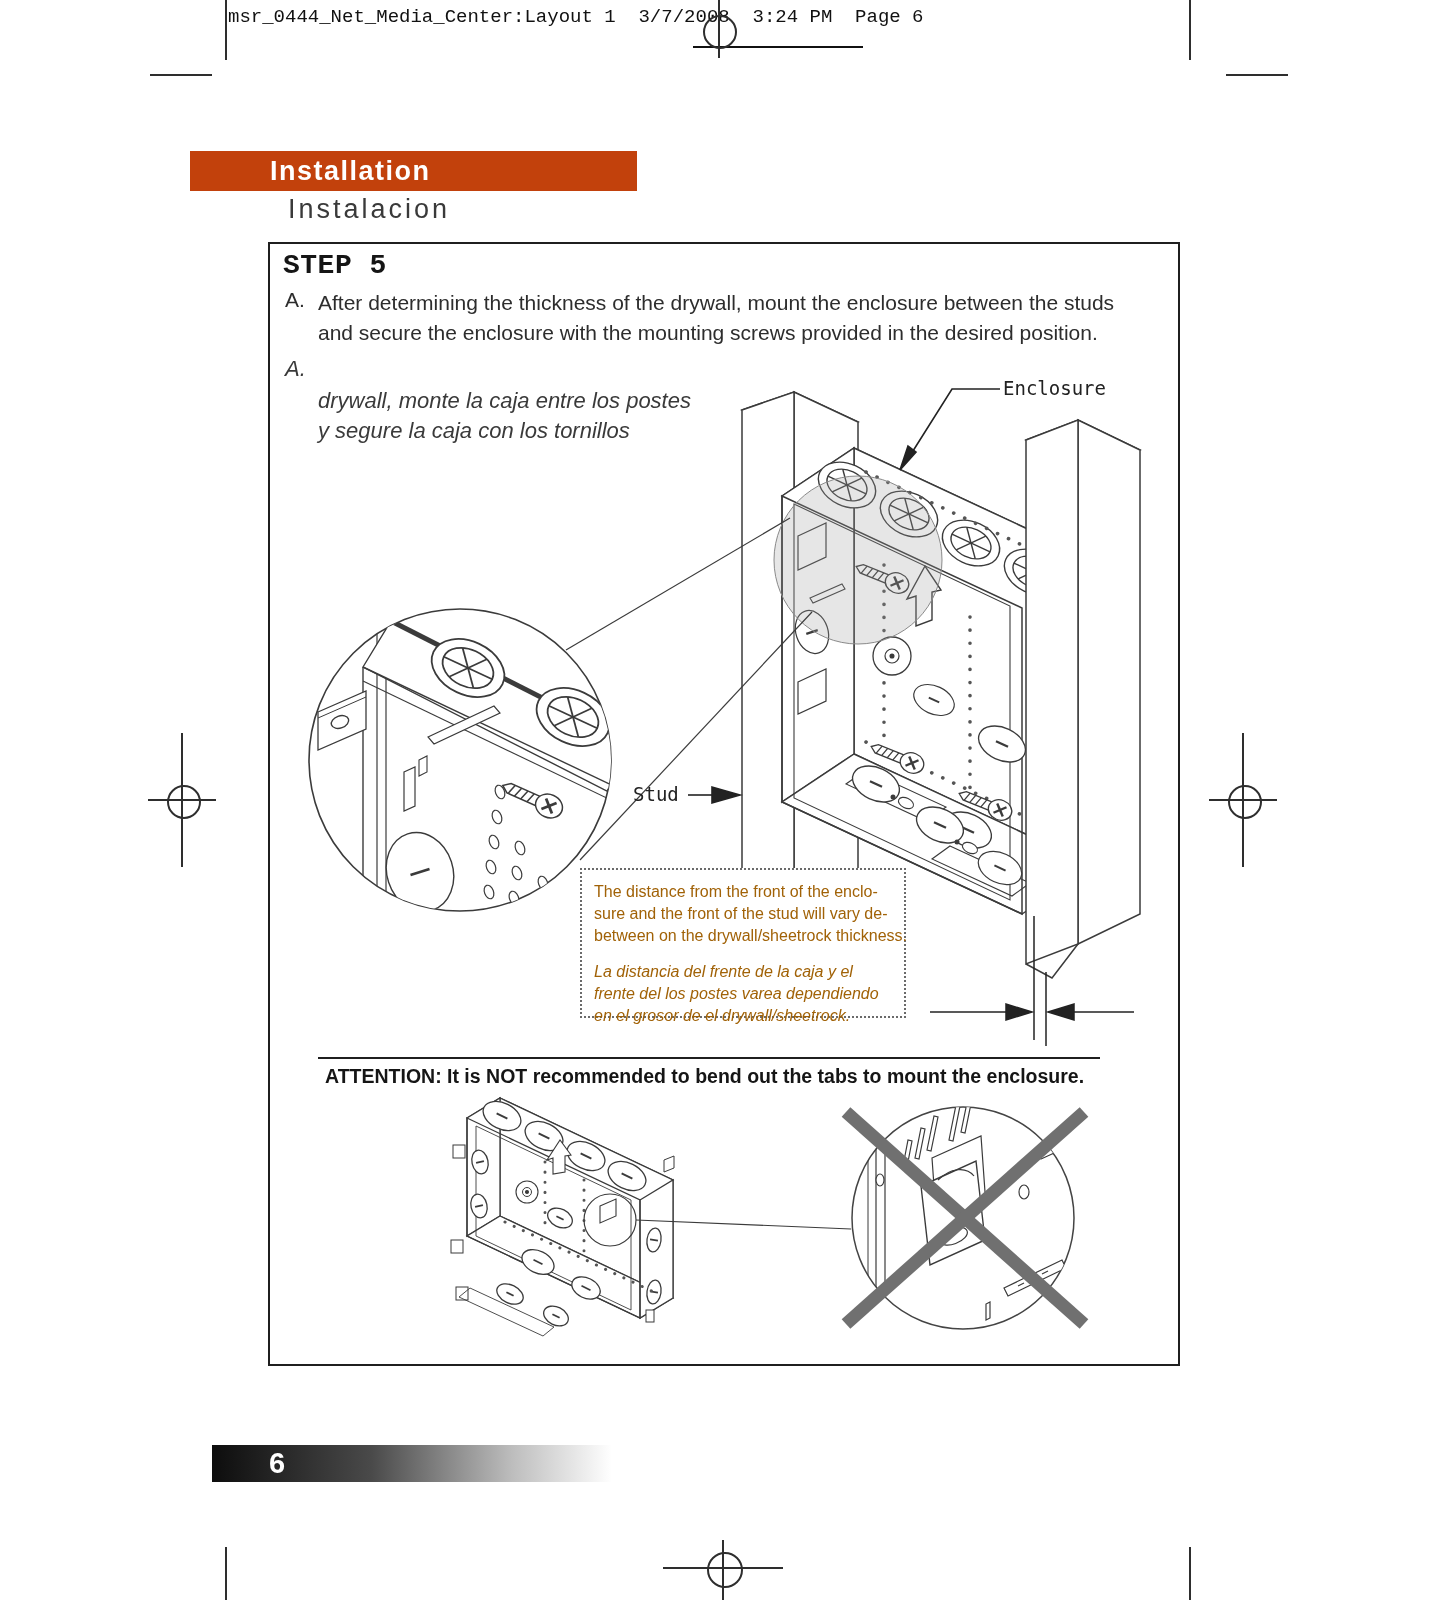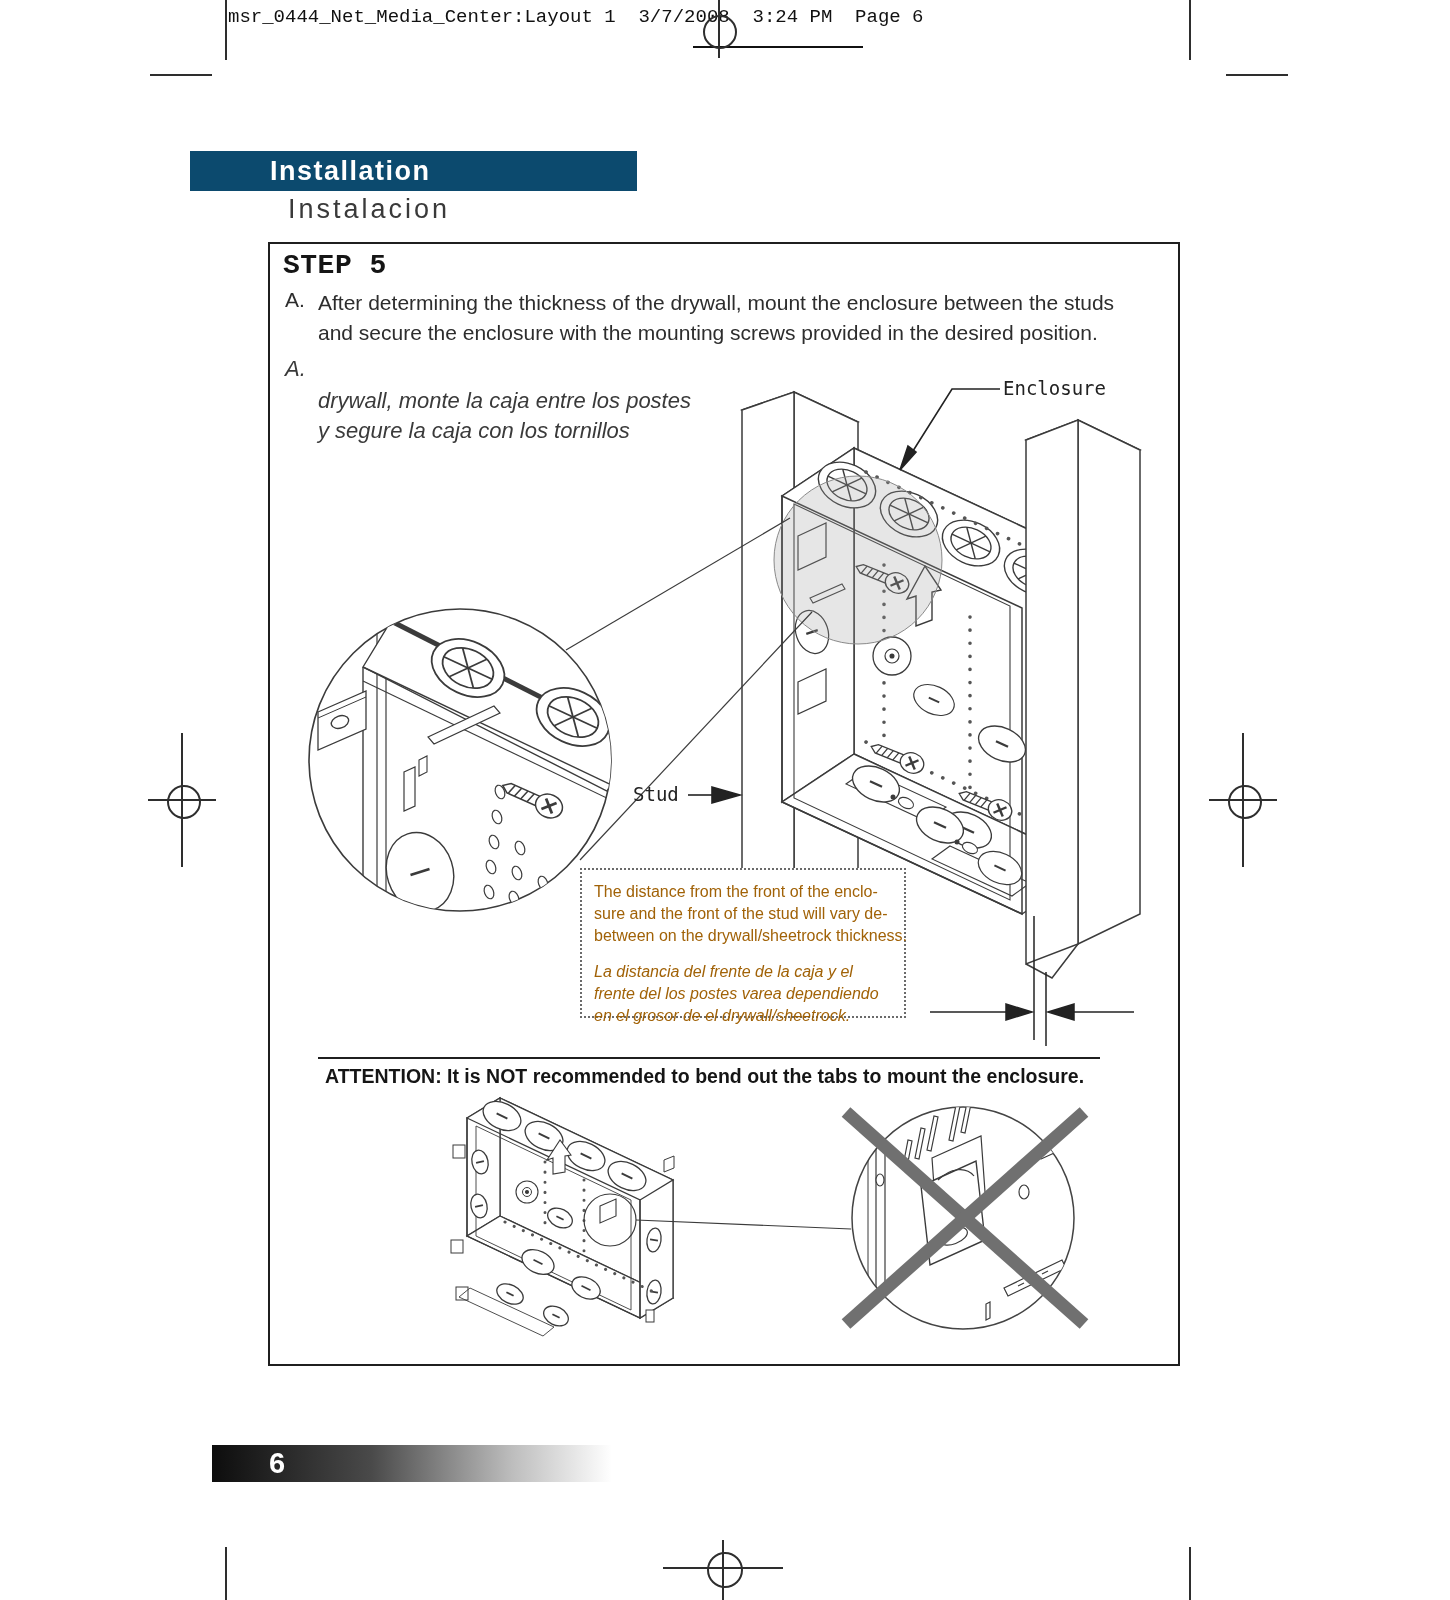--- a/index.html
+++ b/index.html
@@ -7,21 +7,21 @@
         font-family:"Liberation Sans",sans-serif;color:#2b2b2b;}
   .abs{position:absolute;}
   
   .print-header{left:228px;top:6px;font-family:"Liberation Mono",monospace;font-size:19px;
         color:#111;white-space:pre;letter-spacing:0px;}
   .date-underline{left:693px;top:46px;width:170px;height:2px;background:#111;}
   
   .mark-line{background:#2e2e2e;}
   .mark-circle{border:2px solid #2e2e2e;border-radius:50%;background:transparent;}
   
-  .install-bar{left:190px;top:151px;width:447px;height:40px;background:#0c4a6e;
+  .install-bar{left:190px;top:151px;width:447px;height:40px;background:#c2410c;
         display:flex;align-items:center;}
   .install-bar span{color:#fff;font-weight:bold;font-size:27px;letter-spacing:1.5px;
         padding-left:80px;}
   .install-sub{left:288px;top:194px;font-size:27px;color:#3a3a3a;letter-spacing:3px;}
   
   .step-box{left:268px;top:242px;width:908px;height:1120px;border:2px solid #1f1f1f;background:transparent;}
   .step-title{left:283px;top:250px;font-size:28px;font-weight:800;color:#151515;letter-spacing:0.5px;font-family:Liberation Mono, monospace;}
   .body-line{font-size:21px;color:#2d2d2d;line-height:30px;white-space:nowrap;}
   .item-label{left:285px;font-size:21px;color:#2d2d2d;}
   .es{font-style:italic;font-size:22px;color:#3a3a3a;}

